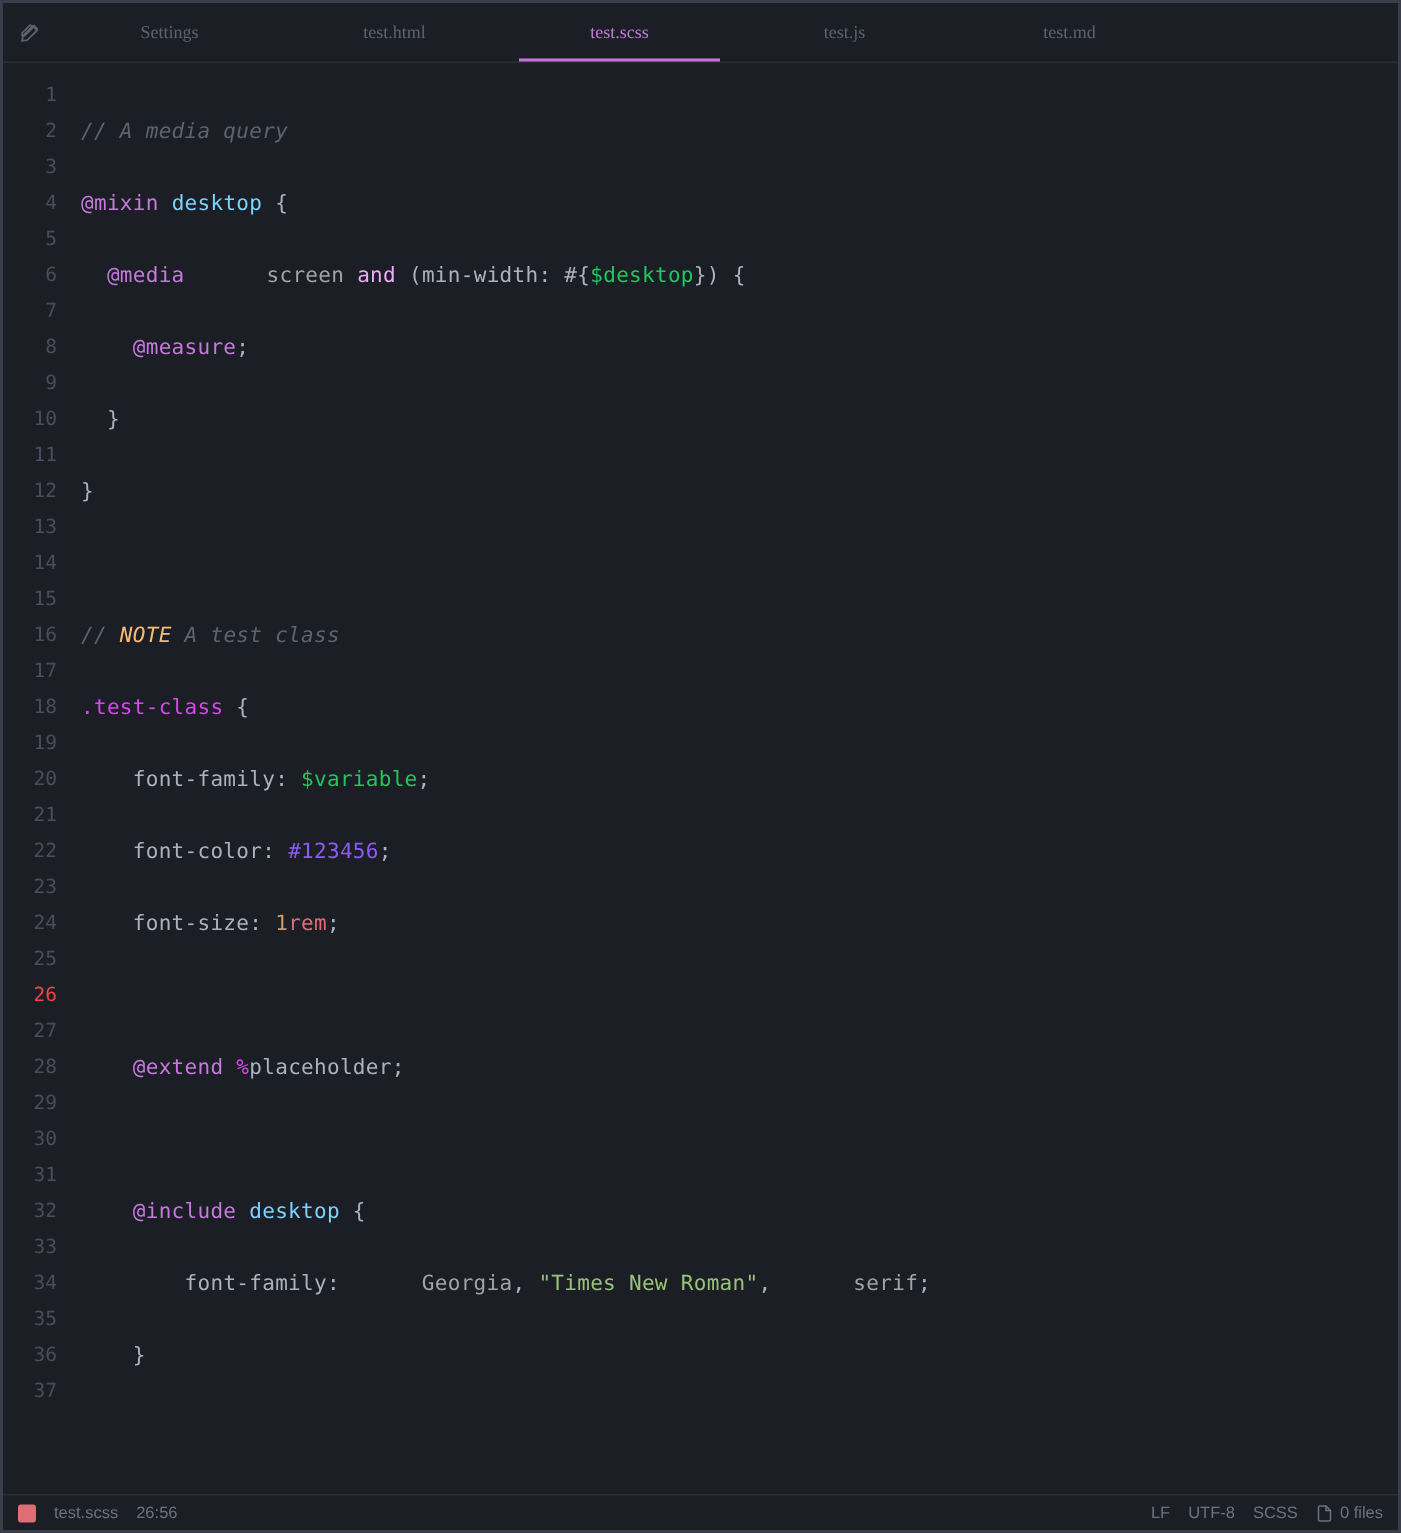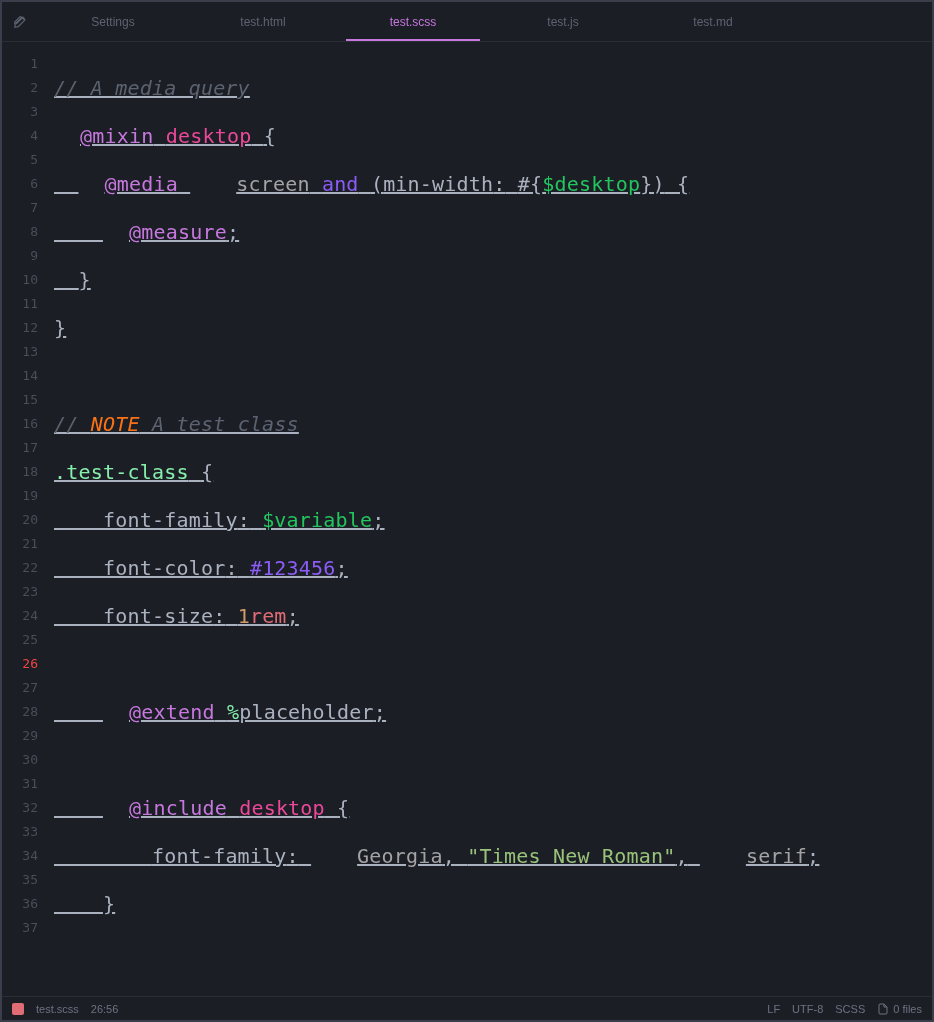--- a/index.html
+++ b/index.html
@@ -27,21 +27,21 @@
     justify-content: center;
     color: #5c6370;
   }
   .tab {
     flex: 0 0 auto;
     min-width: 150px;
     display: flex;
     align-items: center;
     justify-content: center;
     color: #5c6370;
-    font-family: Liberation Sans, sans-serif;
+    font-family: Liberation Serif, serif;
     font-size: 12px;
     cursor: pointer;
     position: relative;
     padding: 0 18px;
   }
   .tab.active {
     color: #c678dd;
   }
   .tab.active::after {
     content: "";
@@ -65,41 +65,40 @@
     font-size: 13px;
   }
   .gutter .ln { display: block; height: 24px; }
   .gutter .ln.active { color: #ef4444; font-weight: 500; }
   .code {
     flex: 1;
     padding: 10px 0;
     line-height: 24px;
     white-space: pre;
     position: relative;
-    font-size: 20px;
+    font-size: 14px;
     letter-spacing: 0.2px;
-    text-decoration: underline;
   }
   .line { height: 24px; padding-left: 8px; position: relative; }
   
   .c-comment { color: #5c6370; font-style: italic; }
-  .c-keyword { color: #8b5cf6; }
-  .c-atrule  { color: #c678dd; margin-left: 26px; }
+  .c-keyword { color: #f0abfc; }
+  .c-atrule  { color: #c678dd; }
   .c-prop    { color: #abb2bf; }
   .c-punct   { color: #abb2bf; }
   .c-num     { color: #d19a66; }
   .c-unit    { color: #e06c75; }
   .c-var     { color: #22c55e; }
   .c-func    { color: #56b6c2; }
   .c-str     { color: #98c379; }
-  .c-const   { color: #86efac; }
+  .c-const   { color: #d946ef; }
   .c-bracket { color: #abb2bf; }
-  .c-note    { color: #f97316; font-style: italic; }
+  .c-note    { color: #fdba74; font-style: italic; }
   .c-hex     { color: #8b5cf6; }
-  .c-mixname { color: #ec4899; }
+  .c-mixname { color: #7dd3fc; }
   .c-value   { color: #a3a3a3; margin-left: 46px; }
 
   .statusbar {
     height: 24px;
     background: #1c1e26;
     border-top: 1px solid #2a2c36;
     display: flex;
     align-items: center;
     font-family: -apple-system, BlinkMacSystemFont, "Segoe UI", sans-serif;
     font-size: 11px;

